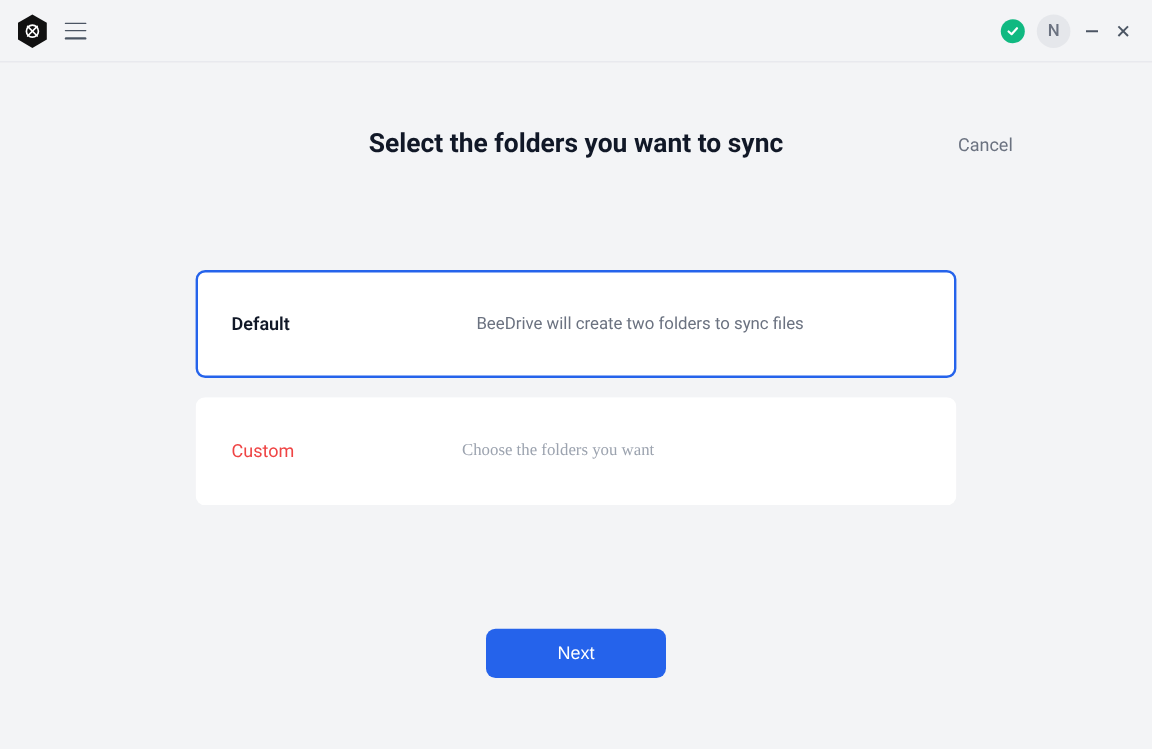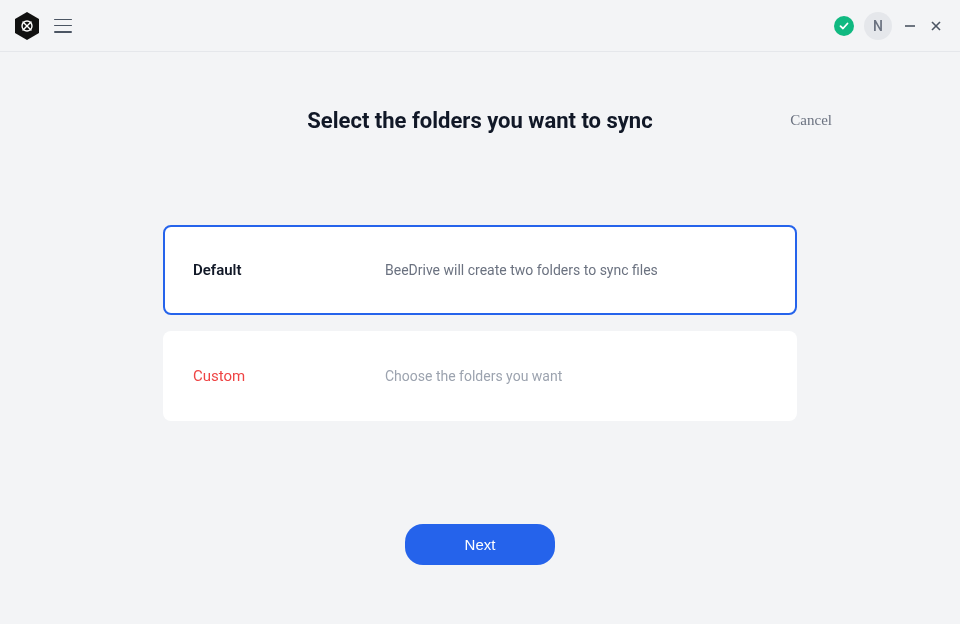--- a/index.html
+++ b/index.html
@@ -96,74 +96,75 @@
       justify-content: center;
       margin-bottom: 92px;
     }
     .title {
       font-size: 22px;
       font-weight: 700;
       color: #111827;
     }
     .cancel {
       position: absolute;
-      right: 128px;
+      right: 116px;
       font-size: 15px;
       color: #6b7280;
       cursor: pointer;
-      font-family: Liberation Serif, serif;
     }
     .options {
       width: 634px;
       margin: 0 auto;
       display: flex;
       flex-direction: column;
       gap: 16px;
     }
     .option {
       background: #ffffff;
       border-radius: 8px;
       border: 2px solid transparent;
       padding: 34px 28px;
       display: flex;
       align-items: center;
       cursor: pointer;
     }
     .option.selected {
       border-color: #2563eb;
+      gap: 12px;
     }
     .option-label {
       width: 192px;
       font-size: 15px;
       color: #ef4444;
     }
     .option.selected .option-label {
       font-weight: 600;
       color: #111827;
     }
     .option-desc {
       font-size: 14px;
       color: #6b7280;
     }
     .option:not(.selected) .option-desc {
       color: #9ca3af;
+      font-family: Liberation Serif, serif;
     }
     .footer {
       position: absolute;
       top: 524px;
       left: 0;
       right: 0;
       display: flex;
       justify-content: center;
     }
     .next-btn {
       background: #2563eb;
       color: #ffffff;
       border: none;
-      border-radius: 18px;
+      border-radius: 8px;
       padding: 12px 60px;
       font-size: 15px;
       font-weight: 500;
       cursor: pointer;
     }
   </style>
 </head>
 <body>
 
 <div class="header">

